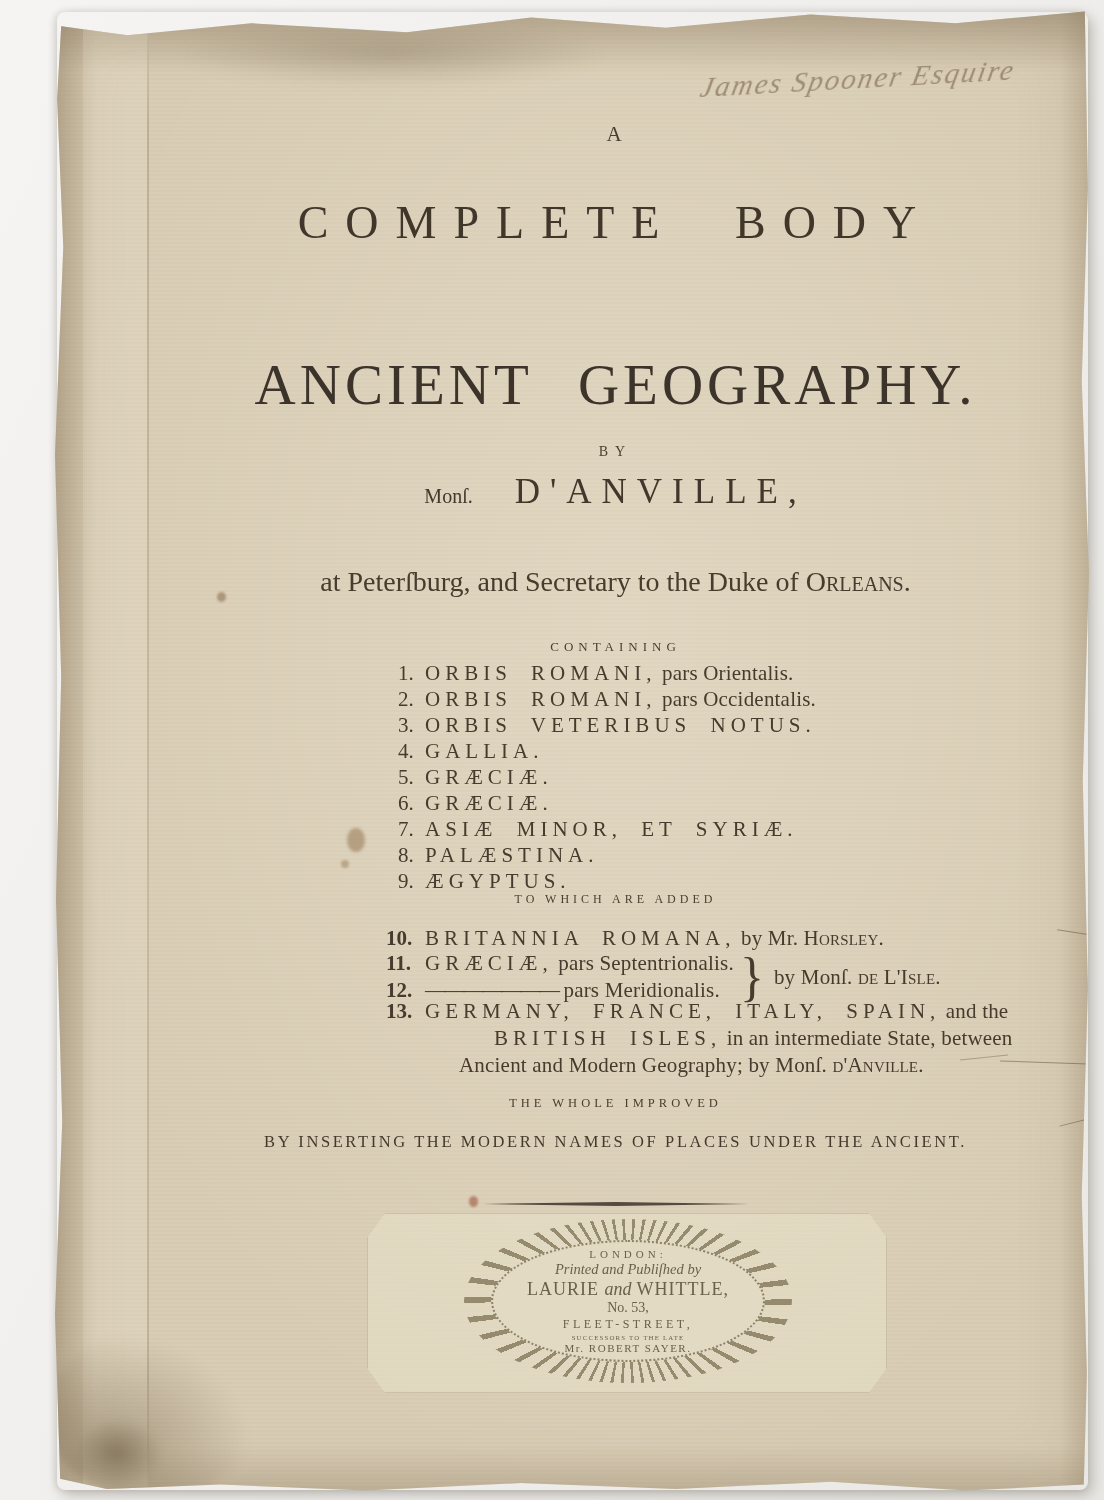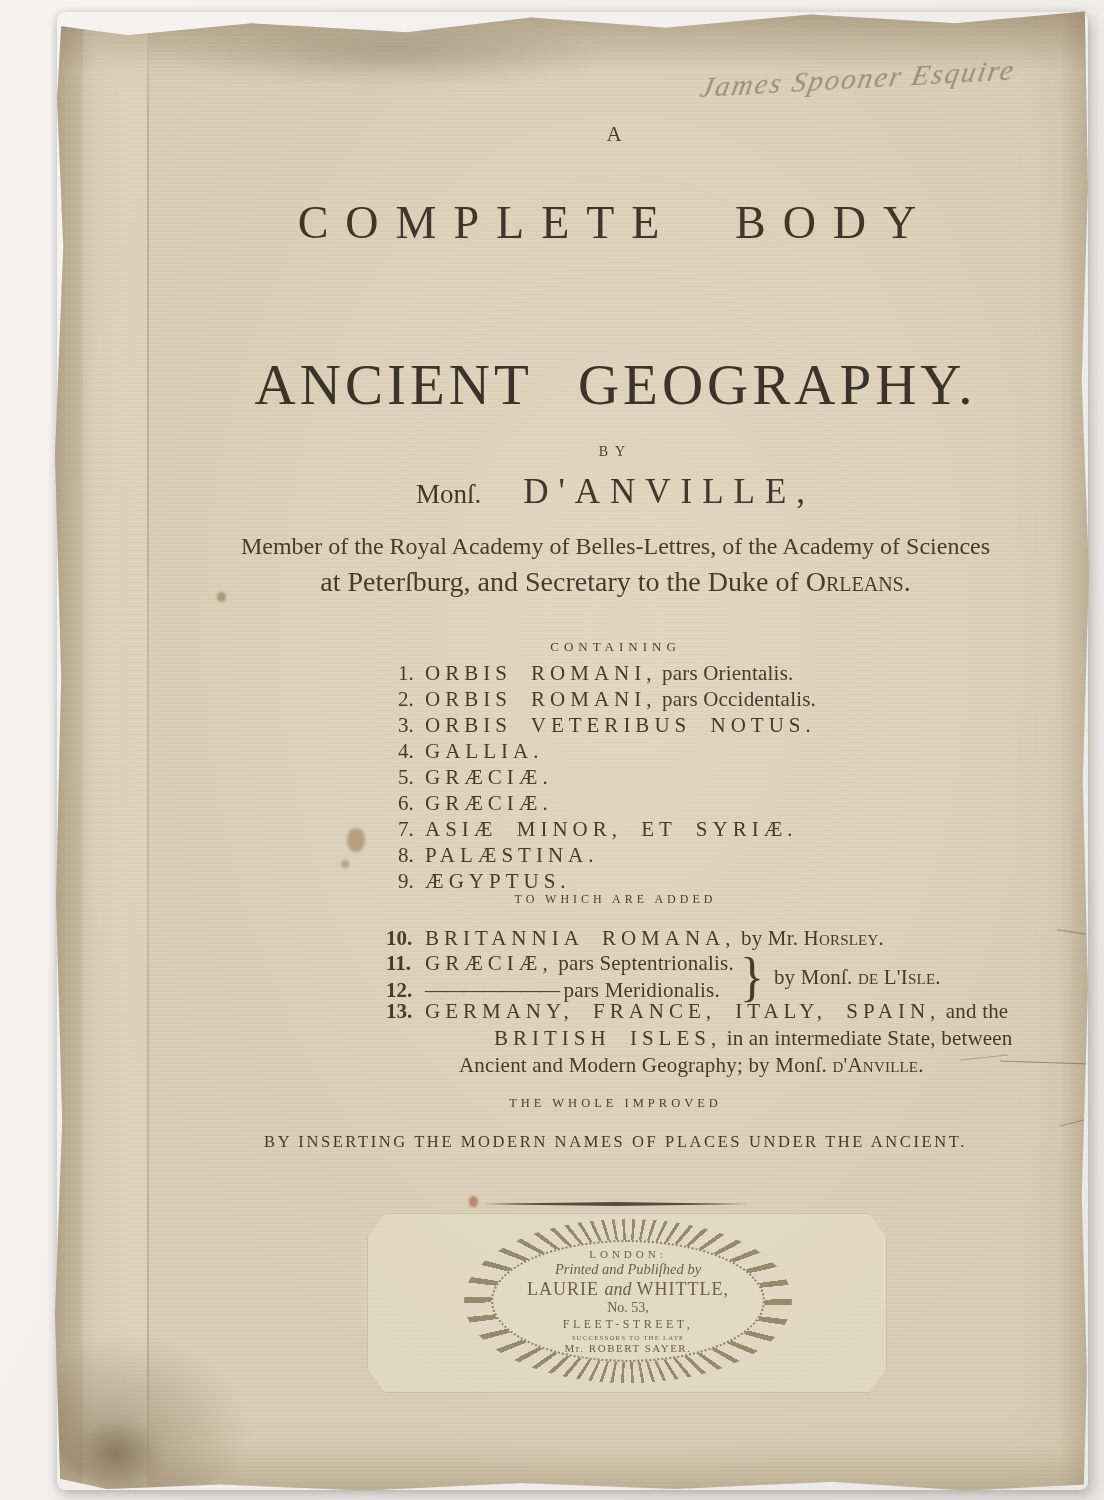--- a/index.html
+++ b/index.html
@@ -48,21 +48,21 @@
 
   .signature{position:absolute;left:588px;top:52px;width:430px;text-align:center;
     font-style:italic;font-size:29px;color:rgba(104,80,55,.52);
     transform:rotate(-3.2deg) skewX(-14deg);letter-spacing:2px;filter:blur(.4px);}
   .half-title{top:112px;font-size:21px;letter-spacing:3px;color:#4a3f2f;}
   .title1{top:186px;font-size:46px;letter-spacing:17px;word-spacing:30px;color:#40362a;}
   .title-of{top:281px;font-size:17px;letter-spacing:6px;color:#4a3f2f;}
   .title2{top:342px;font-size:57px;letter-spacing:4px;word-spacing:28px;color:#3c332a;}
   .by-label{top:434px;font-size:14px;letter-spacing:7px;color:#4a3f2f;}
   .author{top:462px;color:#42372b;}
-  .author .mons{font-size:27px;}
+  .author .mons{font-size:20px;}
   .author .gapspan{display:inline-block;width:42px;}
   .author .anville{font-size:35px;letter-spacing:10px;}
   .aff1{top:523px;font-size:24px;color:#473c2d;}
   .aff2{top:556px;font-size:28px;color:#473c2d;}
   .sc{font-variant:small-caps;}
   .sect-head{font-size:13px;letter-spacing:5px;color:#4a3f2f;}
   .containing-head{top:629px;}
   .added-head{top:882px;font-size:12px;letter-spacing:4px;}
 
   .list{position:absolute;left:0;top:650px;width:100%;margin:0;padding:0;list-style:none;
@@ -131,21 +131,20 @@
   <div class="textcol">
     <div class="cblock half-title">A</div>
     <div class="cblock title1">COMPLETE BODY</div>
     <div class="cblock title2">ANCIENT GEOGRAPHY.</div>
     <div class="cblock by-label">BY</div>
 
     <div class="cblock author">
       <span class="mons">Monſ.</span><span class="gapspan"></span><span class="anville">D'ANVILLE,</span>
     </div>
 
-    <div class="cblock aff1">Member of the Royal Academy of Belles-Lettres, of the Academy of Sciences</div>
     <div class="cblock aff2">
       <span>at Peterſburg, and Secretary to the Duke of </span><span class="sc">Orleans.</span>
     </div>
 
     <div class="cblock sect-head containing-head">CONTAINING</div>
 
     <ol class="list">
       <li><span class="num">1.</span><span class="caps">ORBIS ROMANI,</span><span class="rest"> pars Orientalis.</span></li>
       <li><span class="num">2.</span><span class="caps">ORBIS ROMANI,</span><span class="rest"> pars Occidentalis.</span></li>
       <li><span class="num">3.</span><span class="caps">ORBIS VETERIBUS NOTUS.</span></li>

